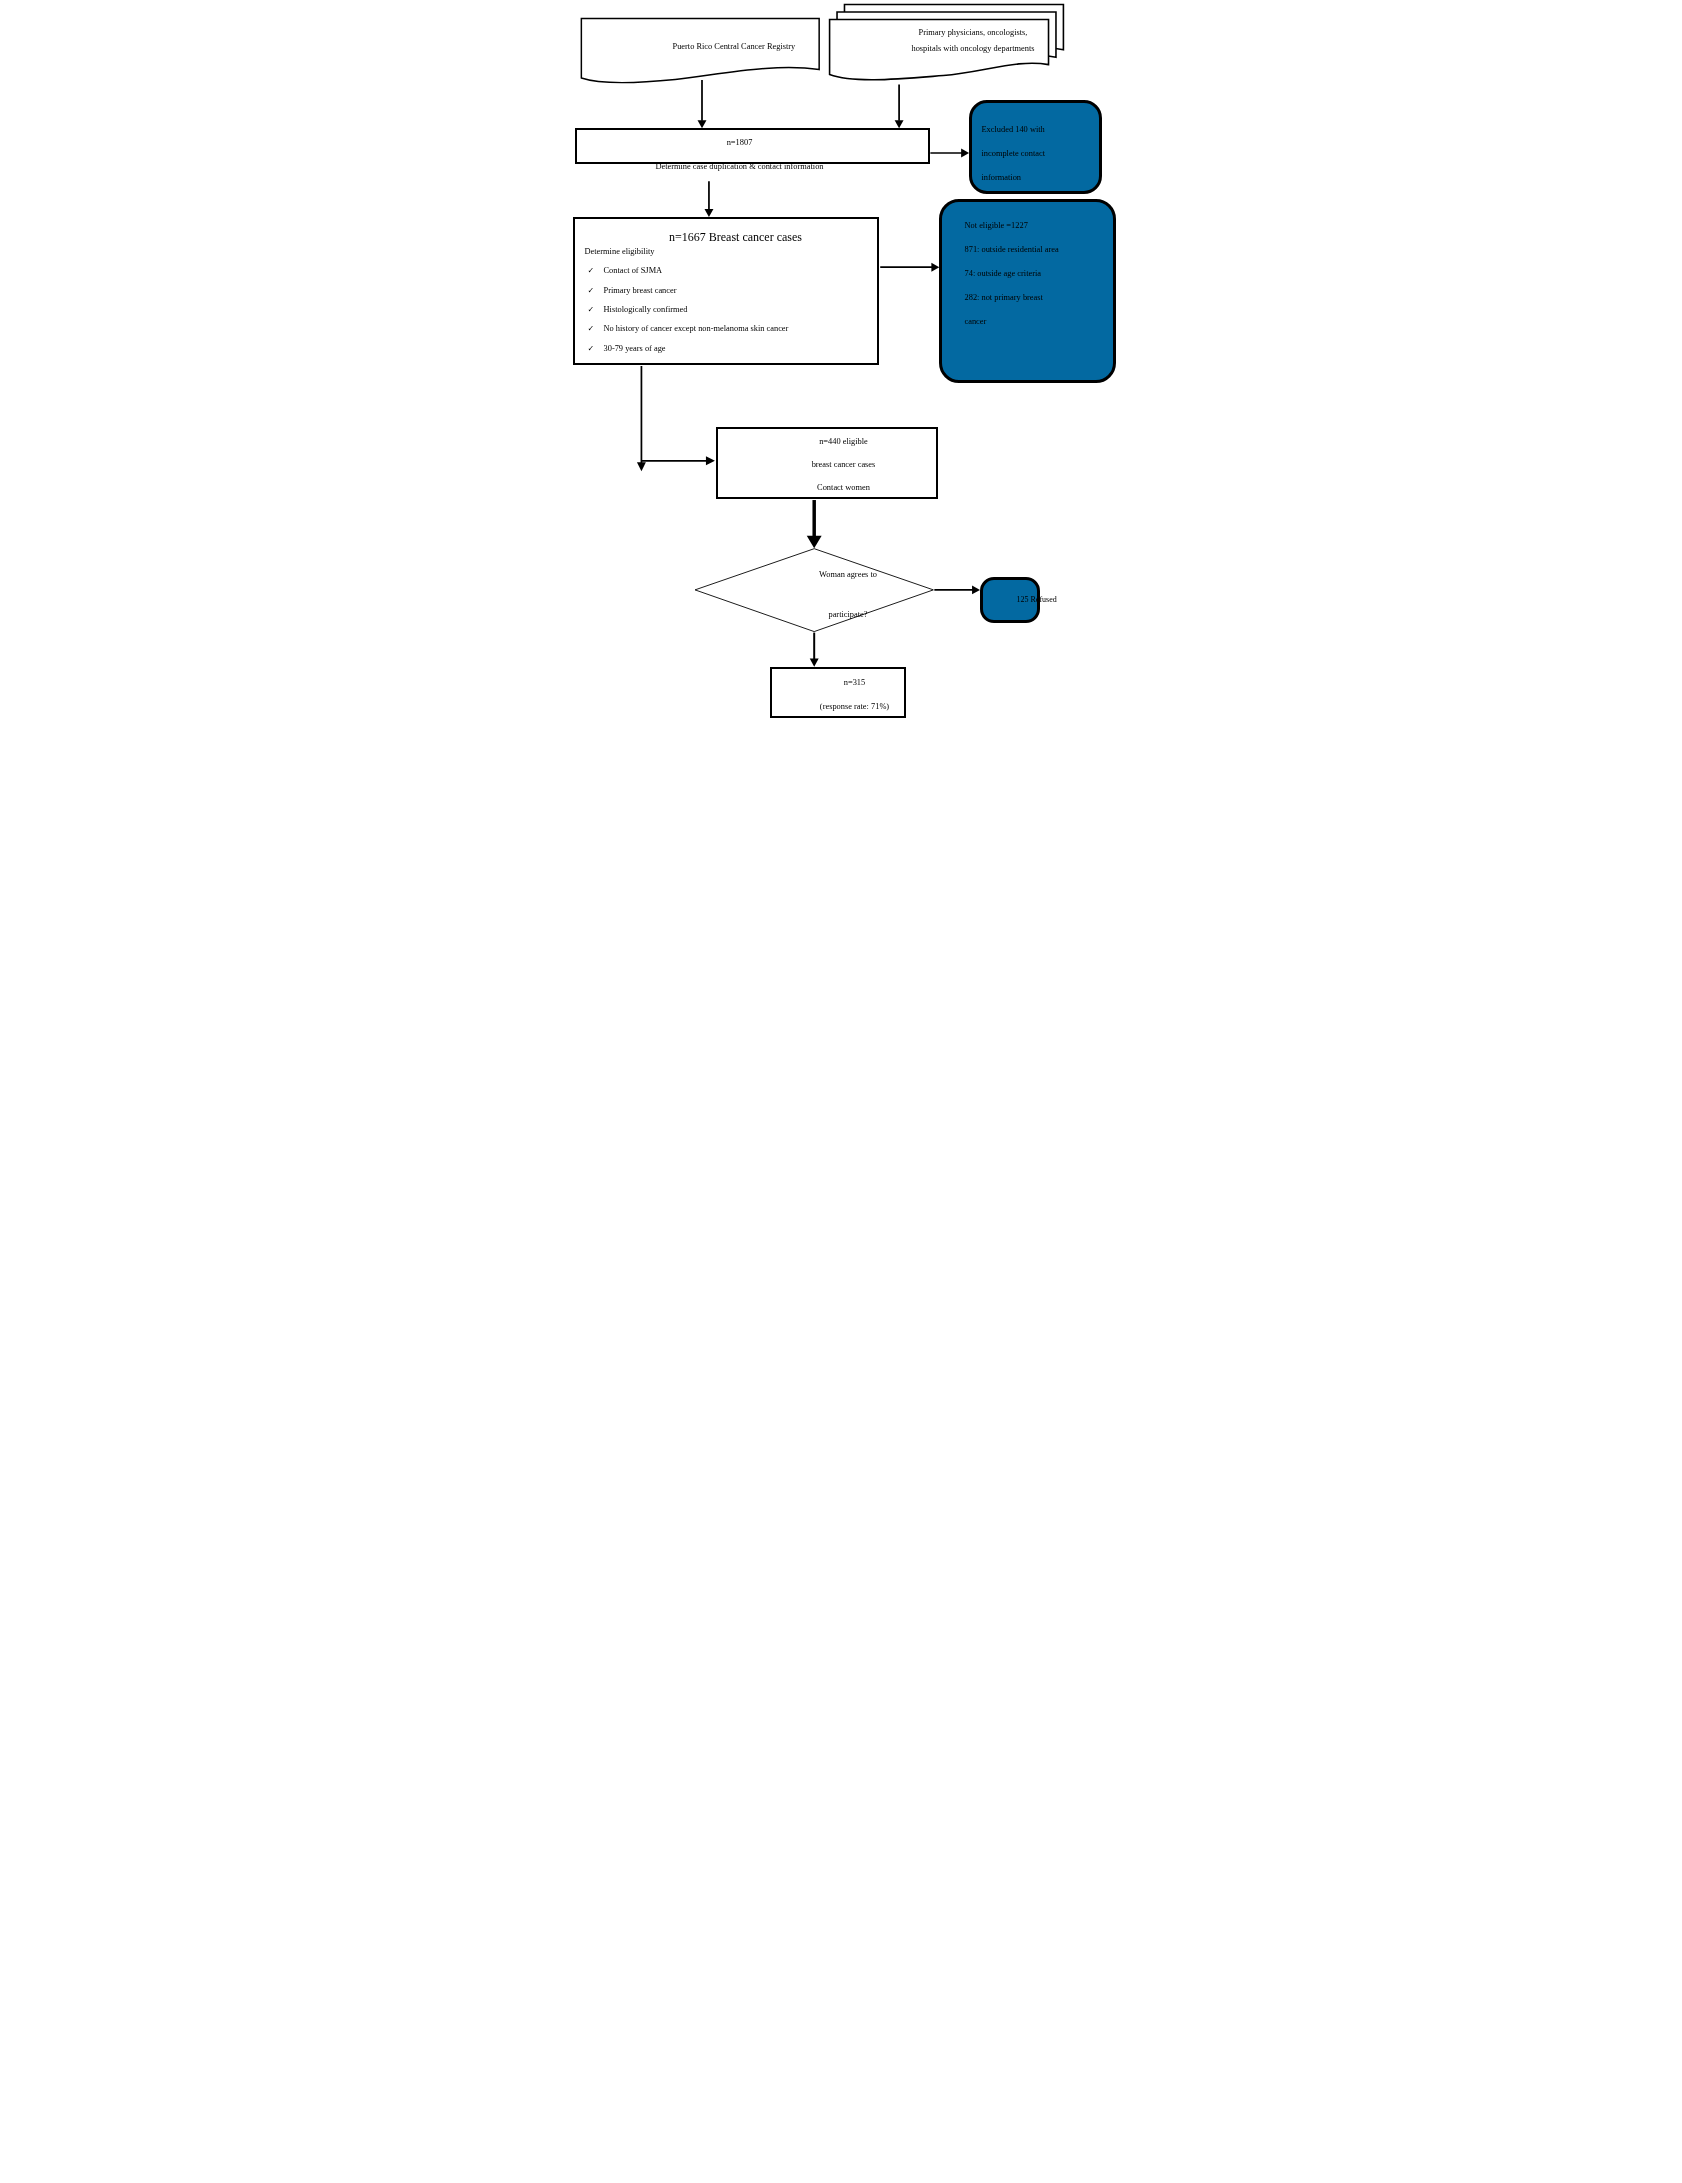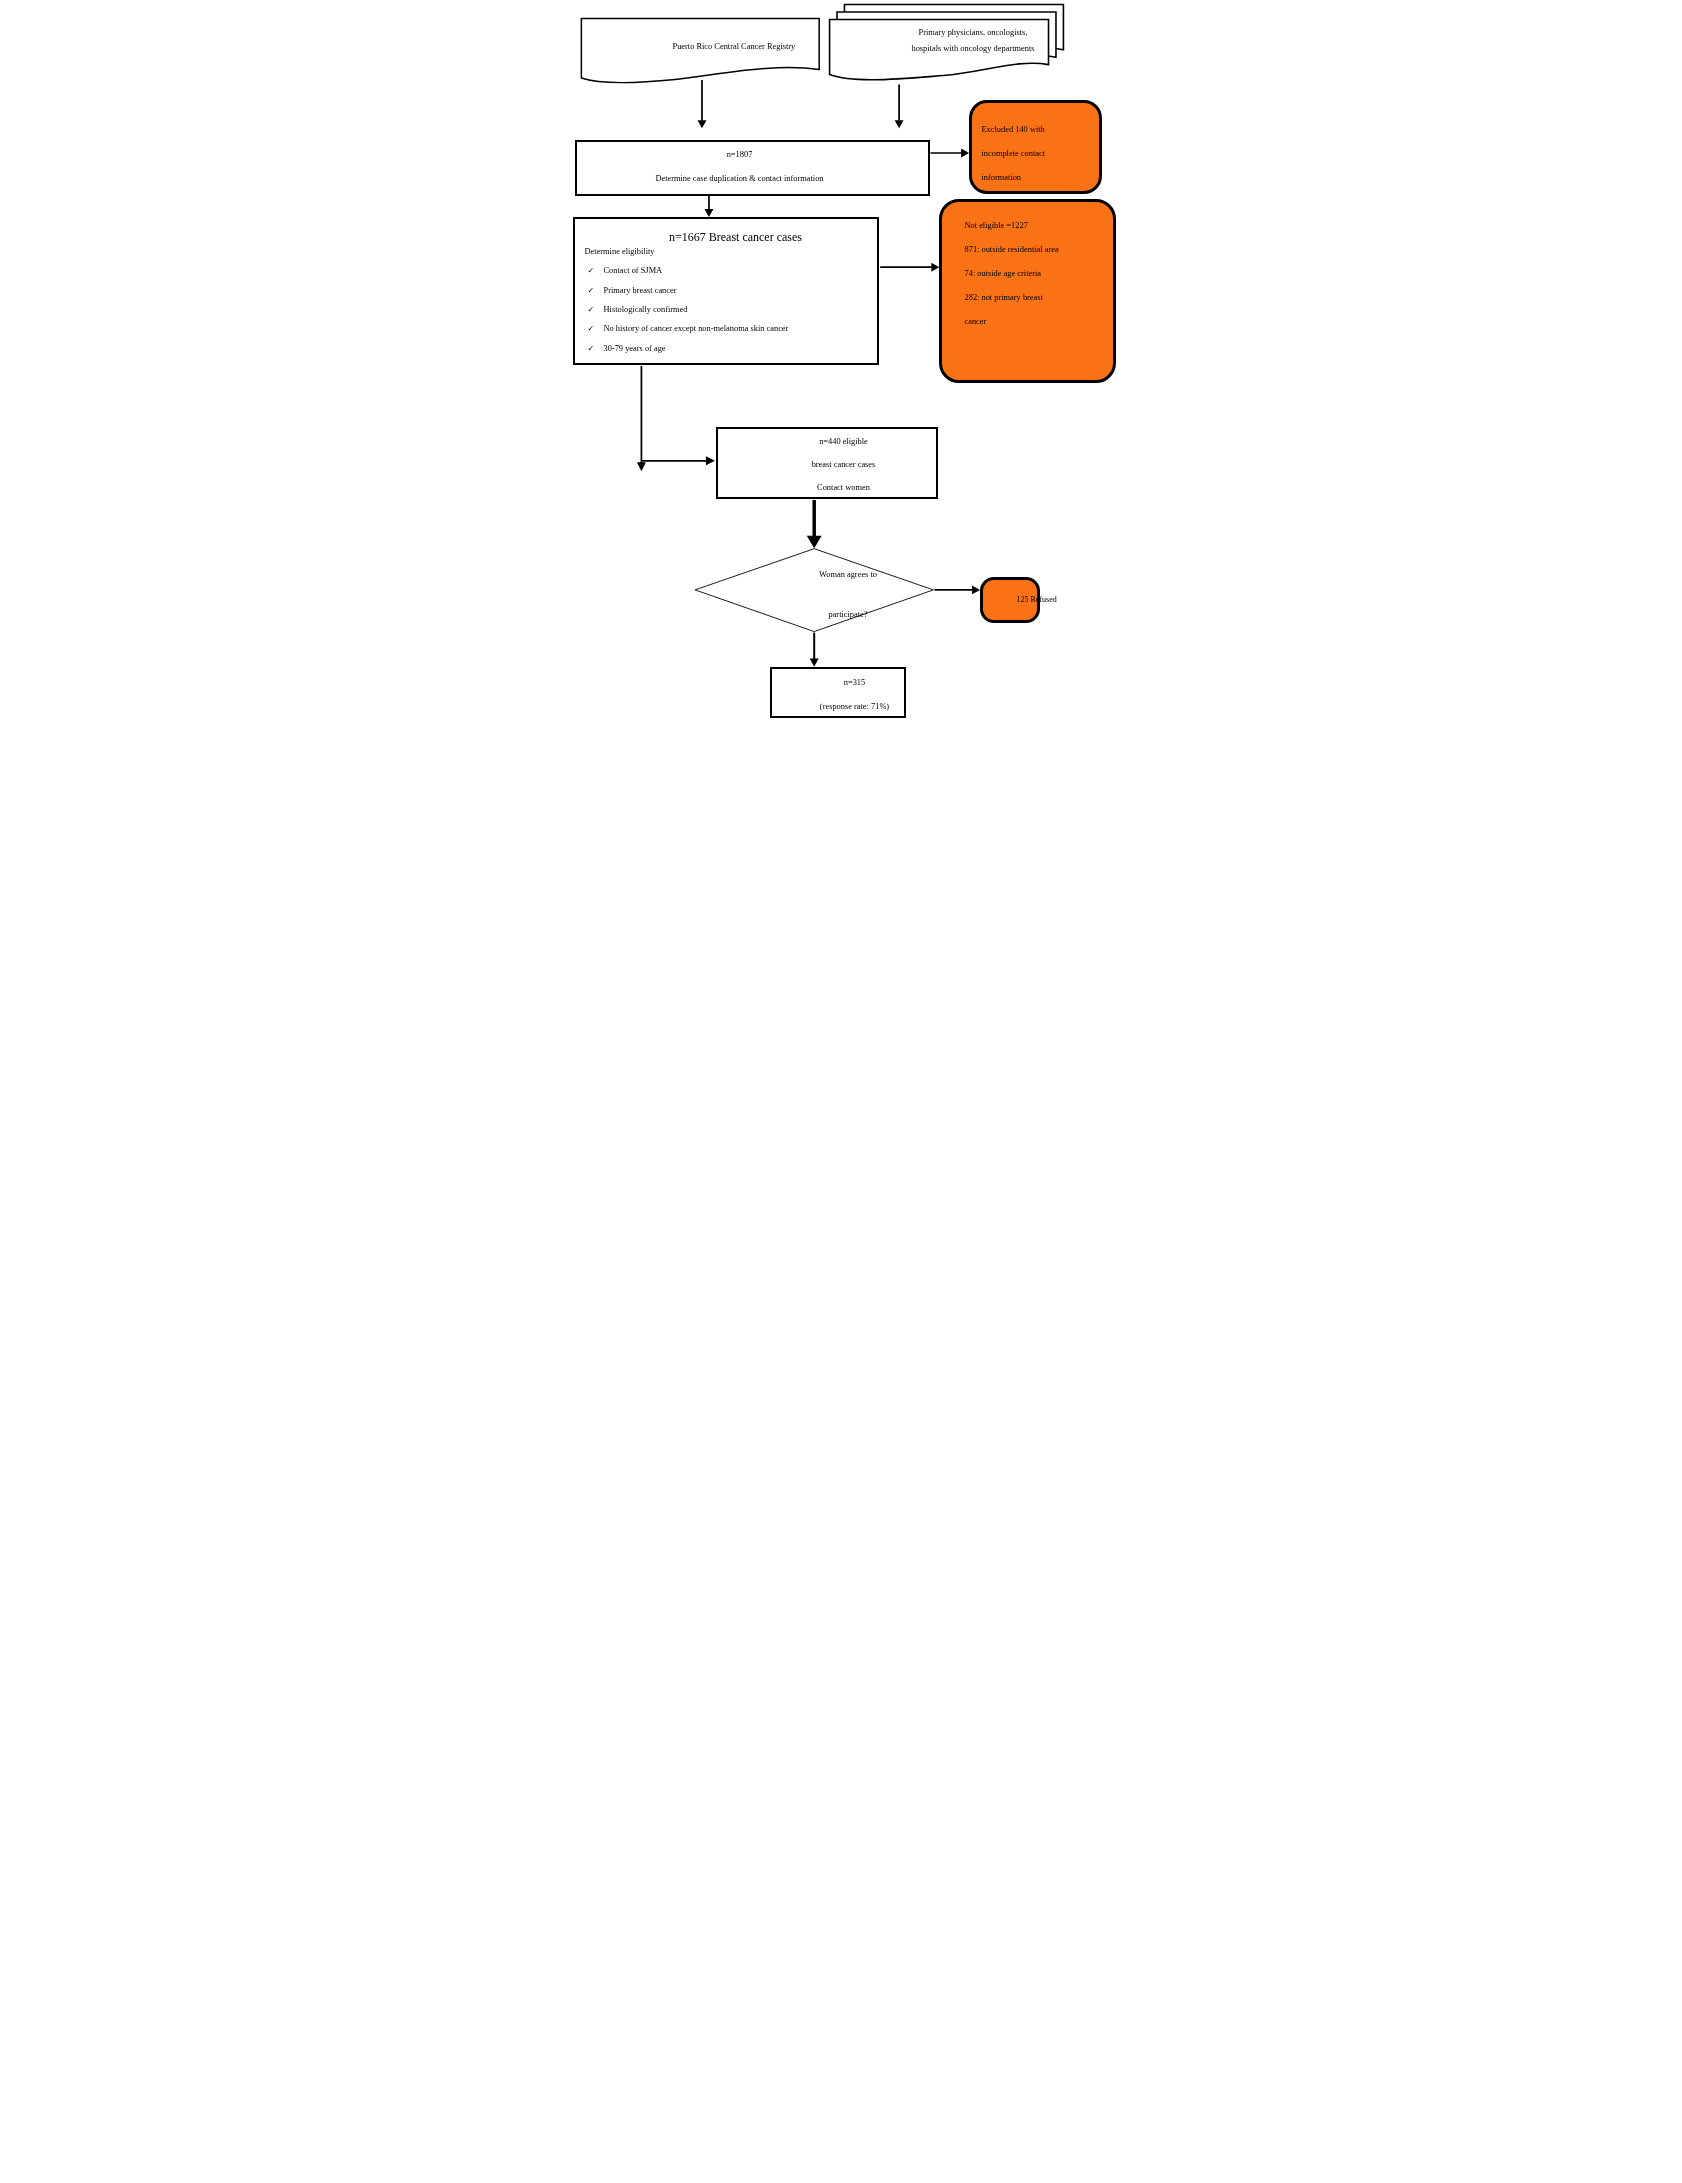--- a/index.html
+++ b/index.html
@@ -15,21 +15,21 @@
   #connector-layer{position:absolute;left:0;top:0;width:561px;height:728px;}
   .abs{position:absolute;}
   .txt{position:absolute;font-size:8.4px;line-height:1.25;color:#000;}
   .center{text-align:center;margin-left:34px;}
 
   
   .procbox{position:absolute;background:#fff;border:2px solid #000;box-sizing:border-box;}
   .procbox.heavy{border-width:2.5px;}
 
   
-  .roundbox{position:absolute;background:#f97316;border:3px solid #000;box-sizing:border-box;}
+  .roundbox{position:absolute;background:#0369a1;border:3px solid #000;box-sizing:border-box;}
 
   
   .crit-row{position:absolute;height:15px;white-space:nowrap;font-size:8.4px;}
   .crit-row .check{display:inline-block;width:9px;font-size:8px;}
   .crit-row .lbl{margin-left:7px;}
 </style>
 </head>
 <body>
 
 <div id="canvas">
@@ -96,21 +96,21 @@
 
   <div class="txt center" style="left:20.4px;top:42px;width:238px;">
     <span>Puerto Rico Central Cancer Registry</span>
   </div>
 
   <div class="txt center" style="left:269px;top:25px;width:219px;line-height:16px;">
     <div>Primary physicians, oncologists,</div>
     <div>hospitals with oncology departments</div>
   </div>
 
-  <div class="procbox" style="left:14px;top:140px;width:355px;height:56px;">
+  <div class="procbox" style="left:14px;top:128px;width:355px;height:36px;">
     <div class="center" style="width:258px;margin-top:1px;line-height:24px;font-size:8.4px;">
       <div>n=1807</div>
       <div>Determine case duplication &amp; contact information</div>
     </div>
   </div>
 
   <div class="roundbox" style="left:408px;top:100px;width:133px;height:94px;border-radius:18px;">
     <div style="padding:15.4px 0 0 10px;line-height:24px;font-size:8.4px;">
       <div>Excluded 140 with</div>
       <div>incomplete contact</div>

